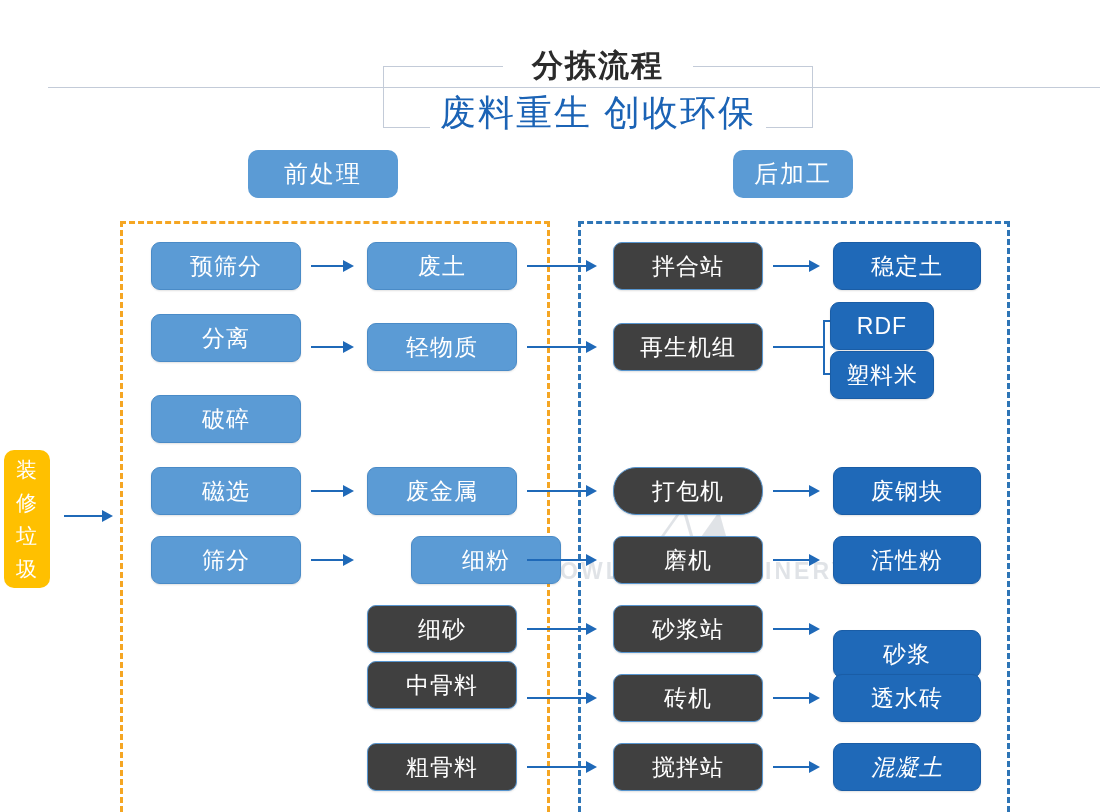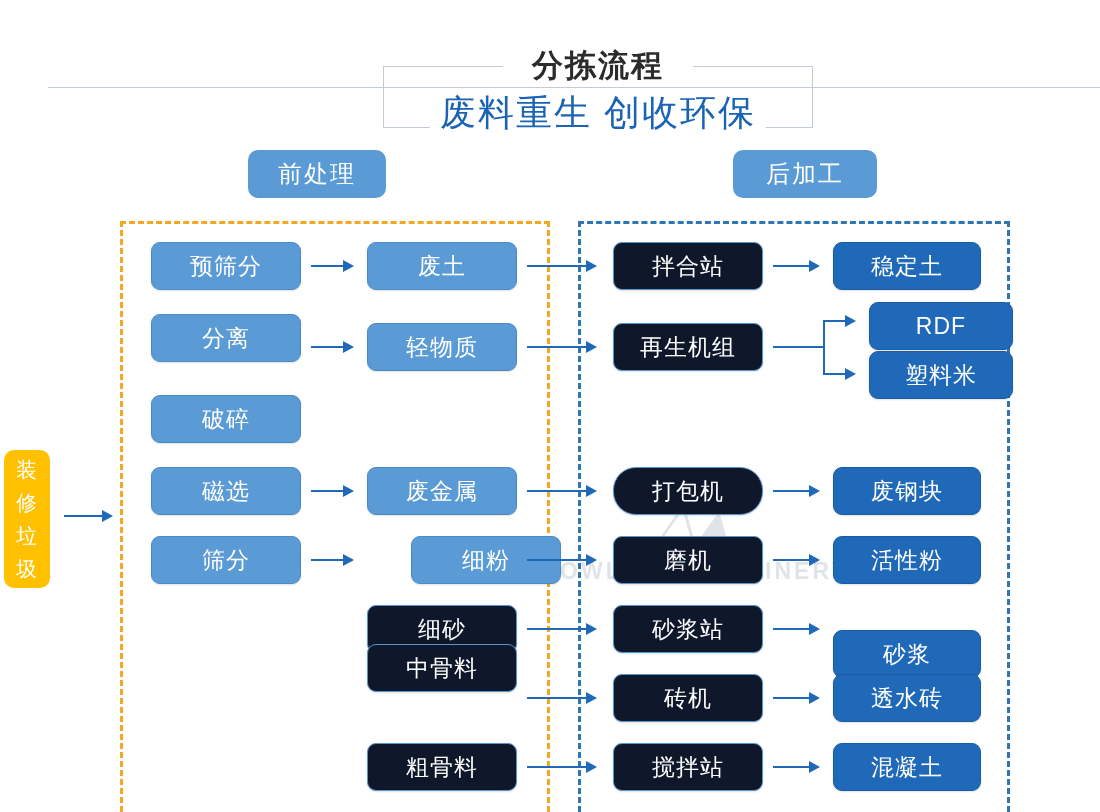--- a/index.html
+++ b/index.html
@@ -54,22 +54,22 @@
   .section-pill {
     position: absolute;
     height: 48px;
     border-radius: 10px;
     background: #5b9bd5;
     color: #ffffff;
     font-size: 24px;
     display: flex; align-items: center; justify-content: center;
     letter-spacing: 2px;
   }
-  #pill-pre  { left: 248px; top: 150px; width: 138px; }
-  #pill-post { left: 733px; top: 150px; width: 144px; }
+  #pill-pre  { left: 248px; top: 150px; width: 150px; }
+  #pill-post { left: 733px; top: 150px; width: 120px; }
 
   
   .group-frame { position: absolute; }
   #frame-pre {
     left: 120px; top: 221px; width: 430px; height: 591px;
     border: 3px dashed #f5a623;
     border-bottom: none;
   }
   #frame-post {
     left: 578px; top: 221px; width: 432px; height: 591px;
@@ -96,28 +96,28 @@
     position: absolute;
     height: 48px;
     border-radius: 9px;
     display: flex; align-items: center; justify-content: center;
     color: #ffffff;
     font-size: 23px;
     letter-spacing: 1px;
     box-shadow: 0 1px 2px rgba(0,0,0,0.12);
   }
   .node.mid   { background: #5b9bd5; border: 1px solid #4a8bc7; }
-  .node.light { background: #0f172a; border: 1px solid #5795cf; }
+  .node.light { background: #404040; border: 1px solid #5795cf; }
   .node.dark  { background: #1f69b8; border: 1px solid #1a5da6; }
 
   .col-a { left: 151px; width: 150px; }
   .col-b { left: 367px; width: 150px; }
   .col-c { left: 613px; width: 150px; }
   .col-d { left: 833px; width: 148px; }
-  .col-d-narrow { left: 869px; width: 144px; }
+  .col-d-narrow { left: 830px; width: 104px; }
 
   
   .arrow-line {
     position: absolute;
     height: 2px;
     background: #1f69b8;
   }
   .arrow-head {
     position: absolute;
     width: 0; height: 0;
@@ -253,31 +253,31 @@
 <div class="node light col-b" style="top:605px;">细砂</div>
 <div class="arrow-line" style="left:527px; top:628px; width:59px;"></div>
 <div class="arrow-head" style="left:586px; top:623px;"></div>
 
 <div class="node light col-c" style="top:605px;">砂浆站</div>
 <div class="arrow-line" style="left:773px; top:628px; width:38px;"></div>
 <div class="arrow-head" style="left:809px; top:623px;"></div>
 
 <div class="node dark col-d" style="top:630px;">砂浆</div>
 
-<div class="node light col-b" style="top:644px;">中骨料</div>
+<div class="node light col-b" style="top:661px;">中骨料</div>
 <div class="arrow-line" style="left:527px; top:697px; width:59px;"></div>
 <div class="arrow-head" style="left:586px; top:692px;"></div>
 
 <div class="node light col-c" style="top:674px;">砖机</div>
 <div class="arrow-line" style="left:773px; top:697px; width:38px;"></div>
 <div class="arrow-head" style="left:809px; top:692px;"></div>
 
 <div class="node dark col-d" style="top:674px;">透水砖</div>
 
 <div class="node light col-b" style="top:743px;">粗骨料</div>
 <div class="arrow-line" style="left:527px; top:766px; width:59px;"></div>
 <div class="arrow-head" style="left:586px; top:761px;"></div>
 
 <div class="node light col-c" style="top:743px;">搅拌站</div>
 <div class="arrow-line" style="left:773px; top:766px; width:38px;"></div>
 <div class="arrow-head" style="left:809px; top:761px;"></div>
 
-<div class="node dark col-d" style="top:743px;">混凝土</div>
+<div class="node dark col-d" style="top:743px;font-style:italic;">混凝土</div>
 
 </body></html>

